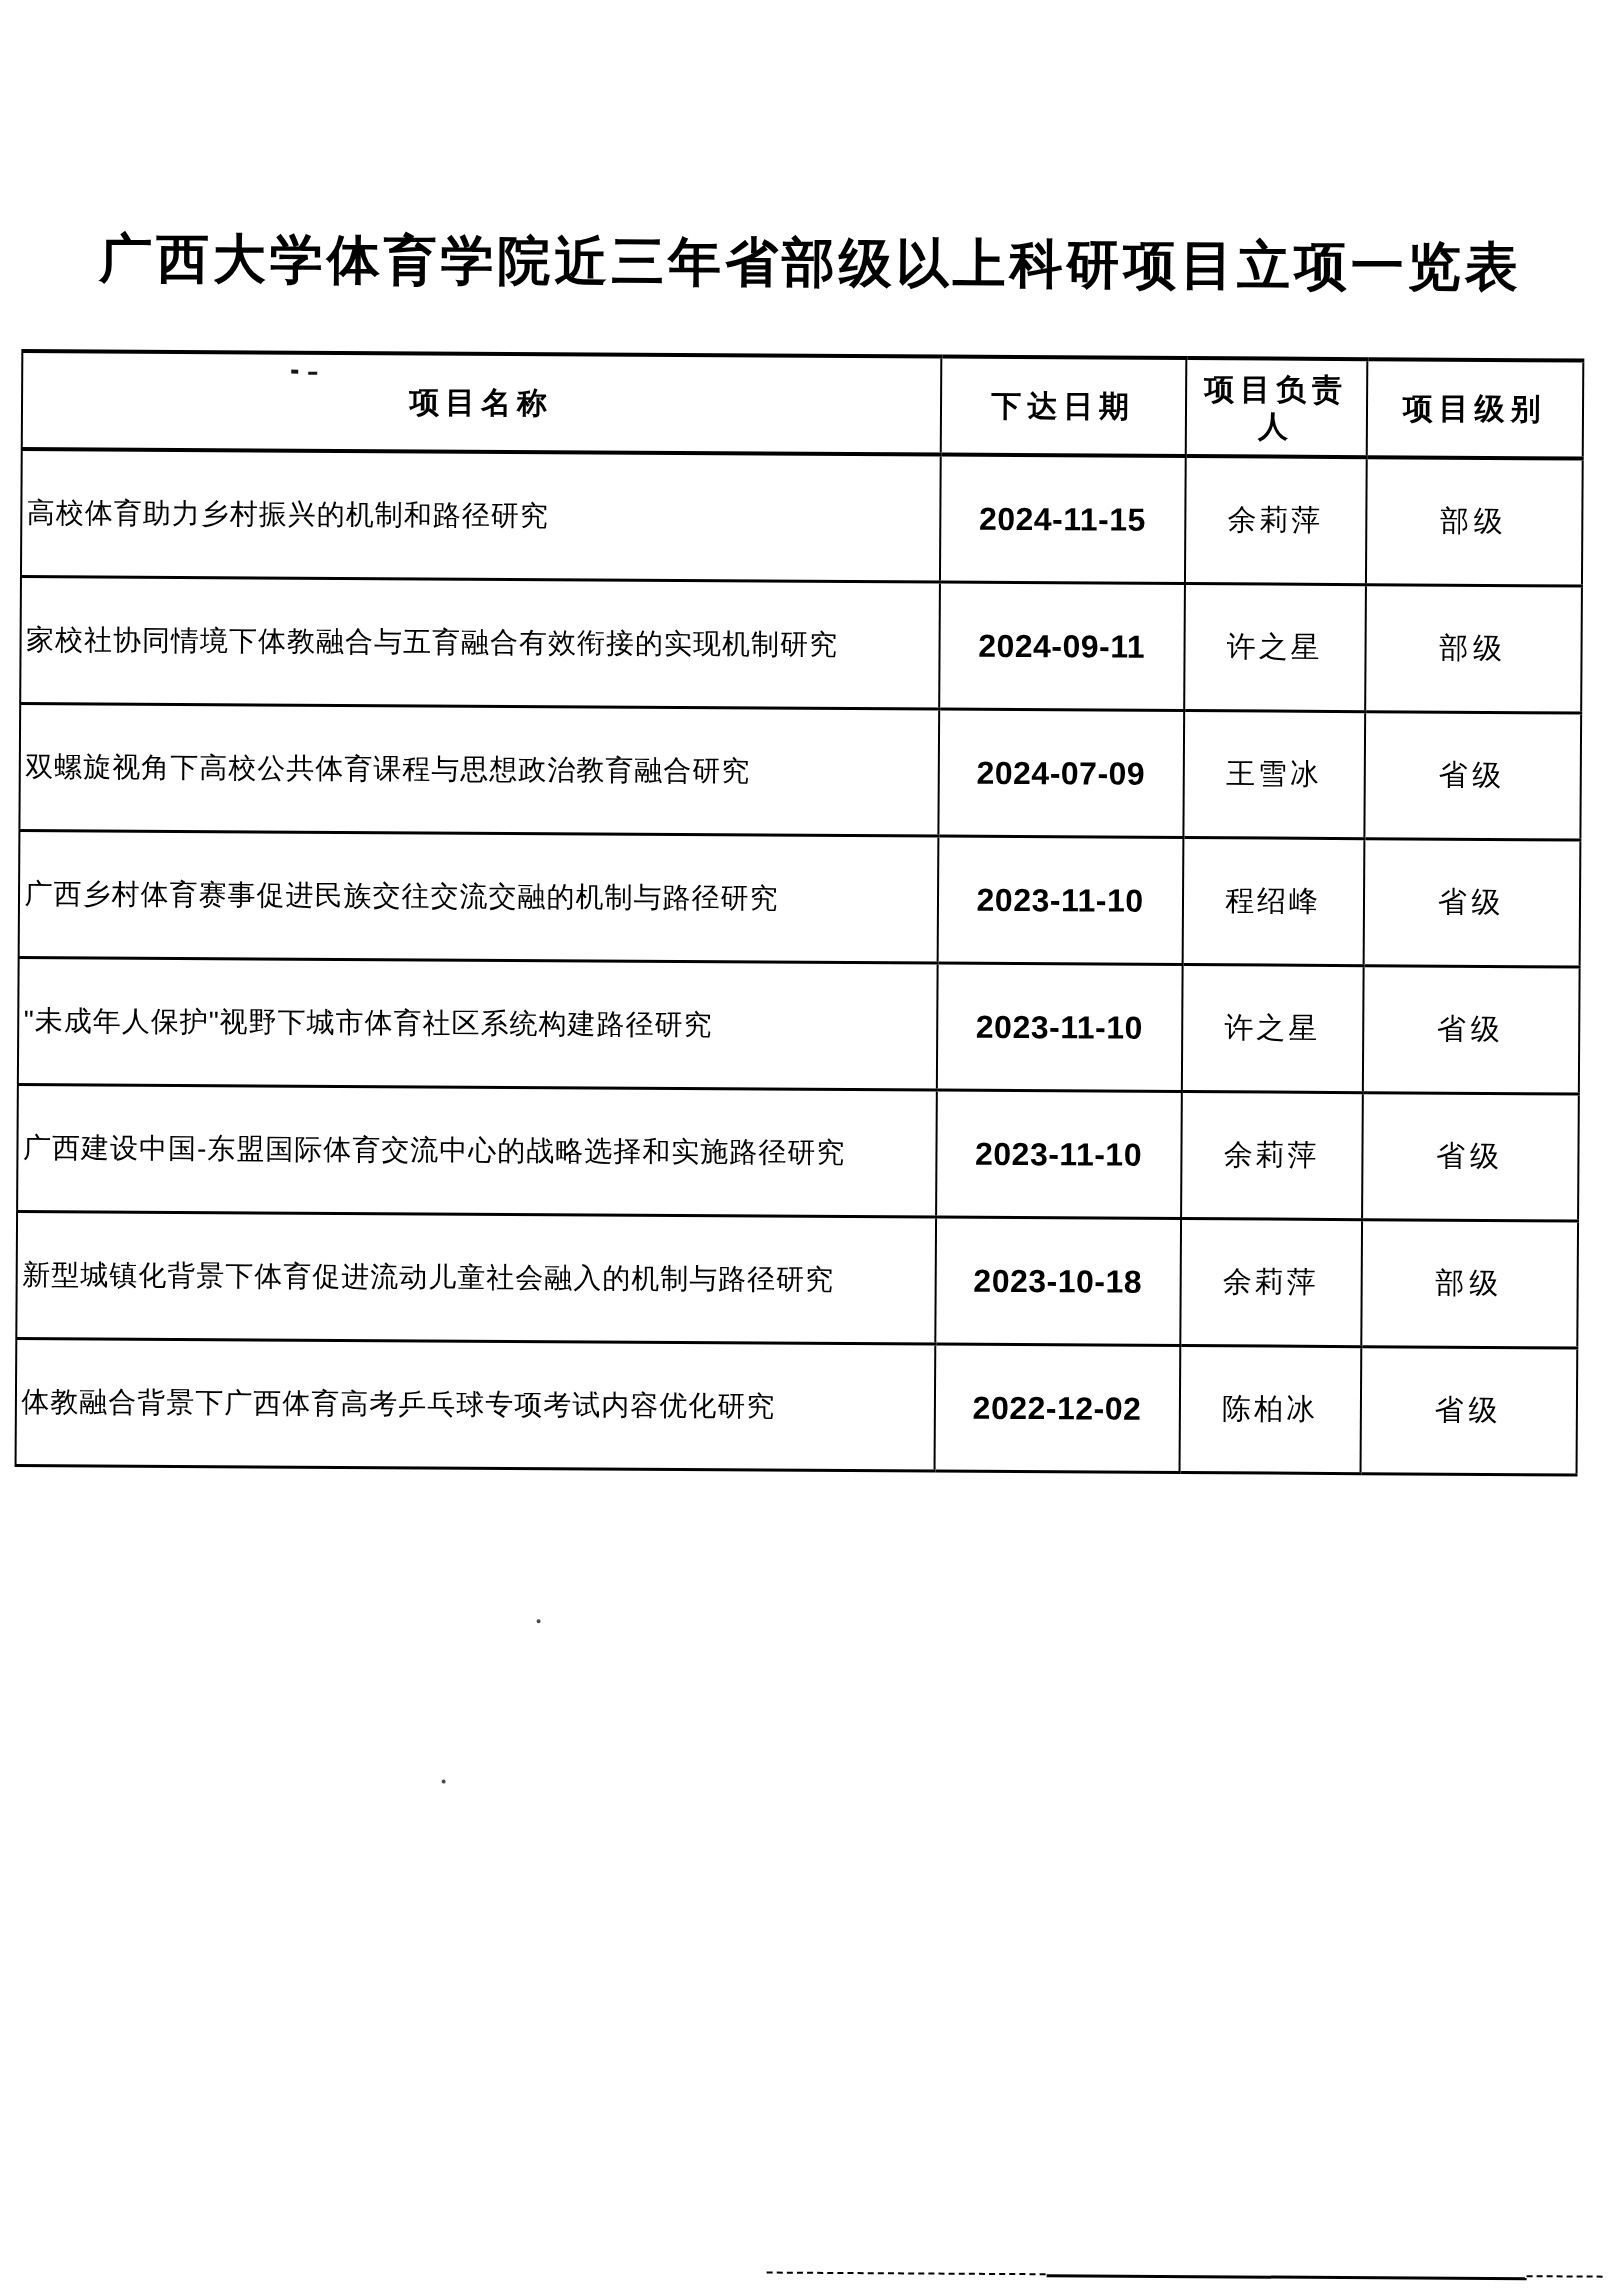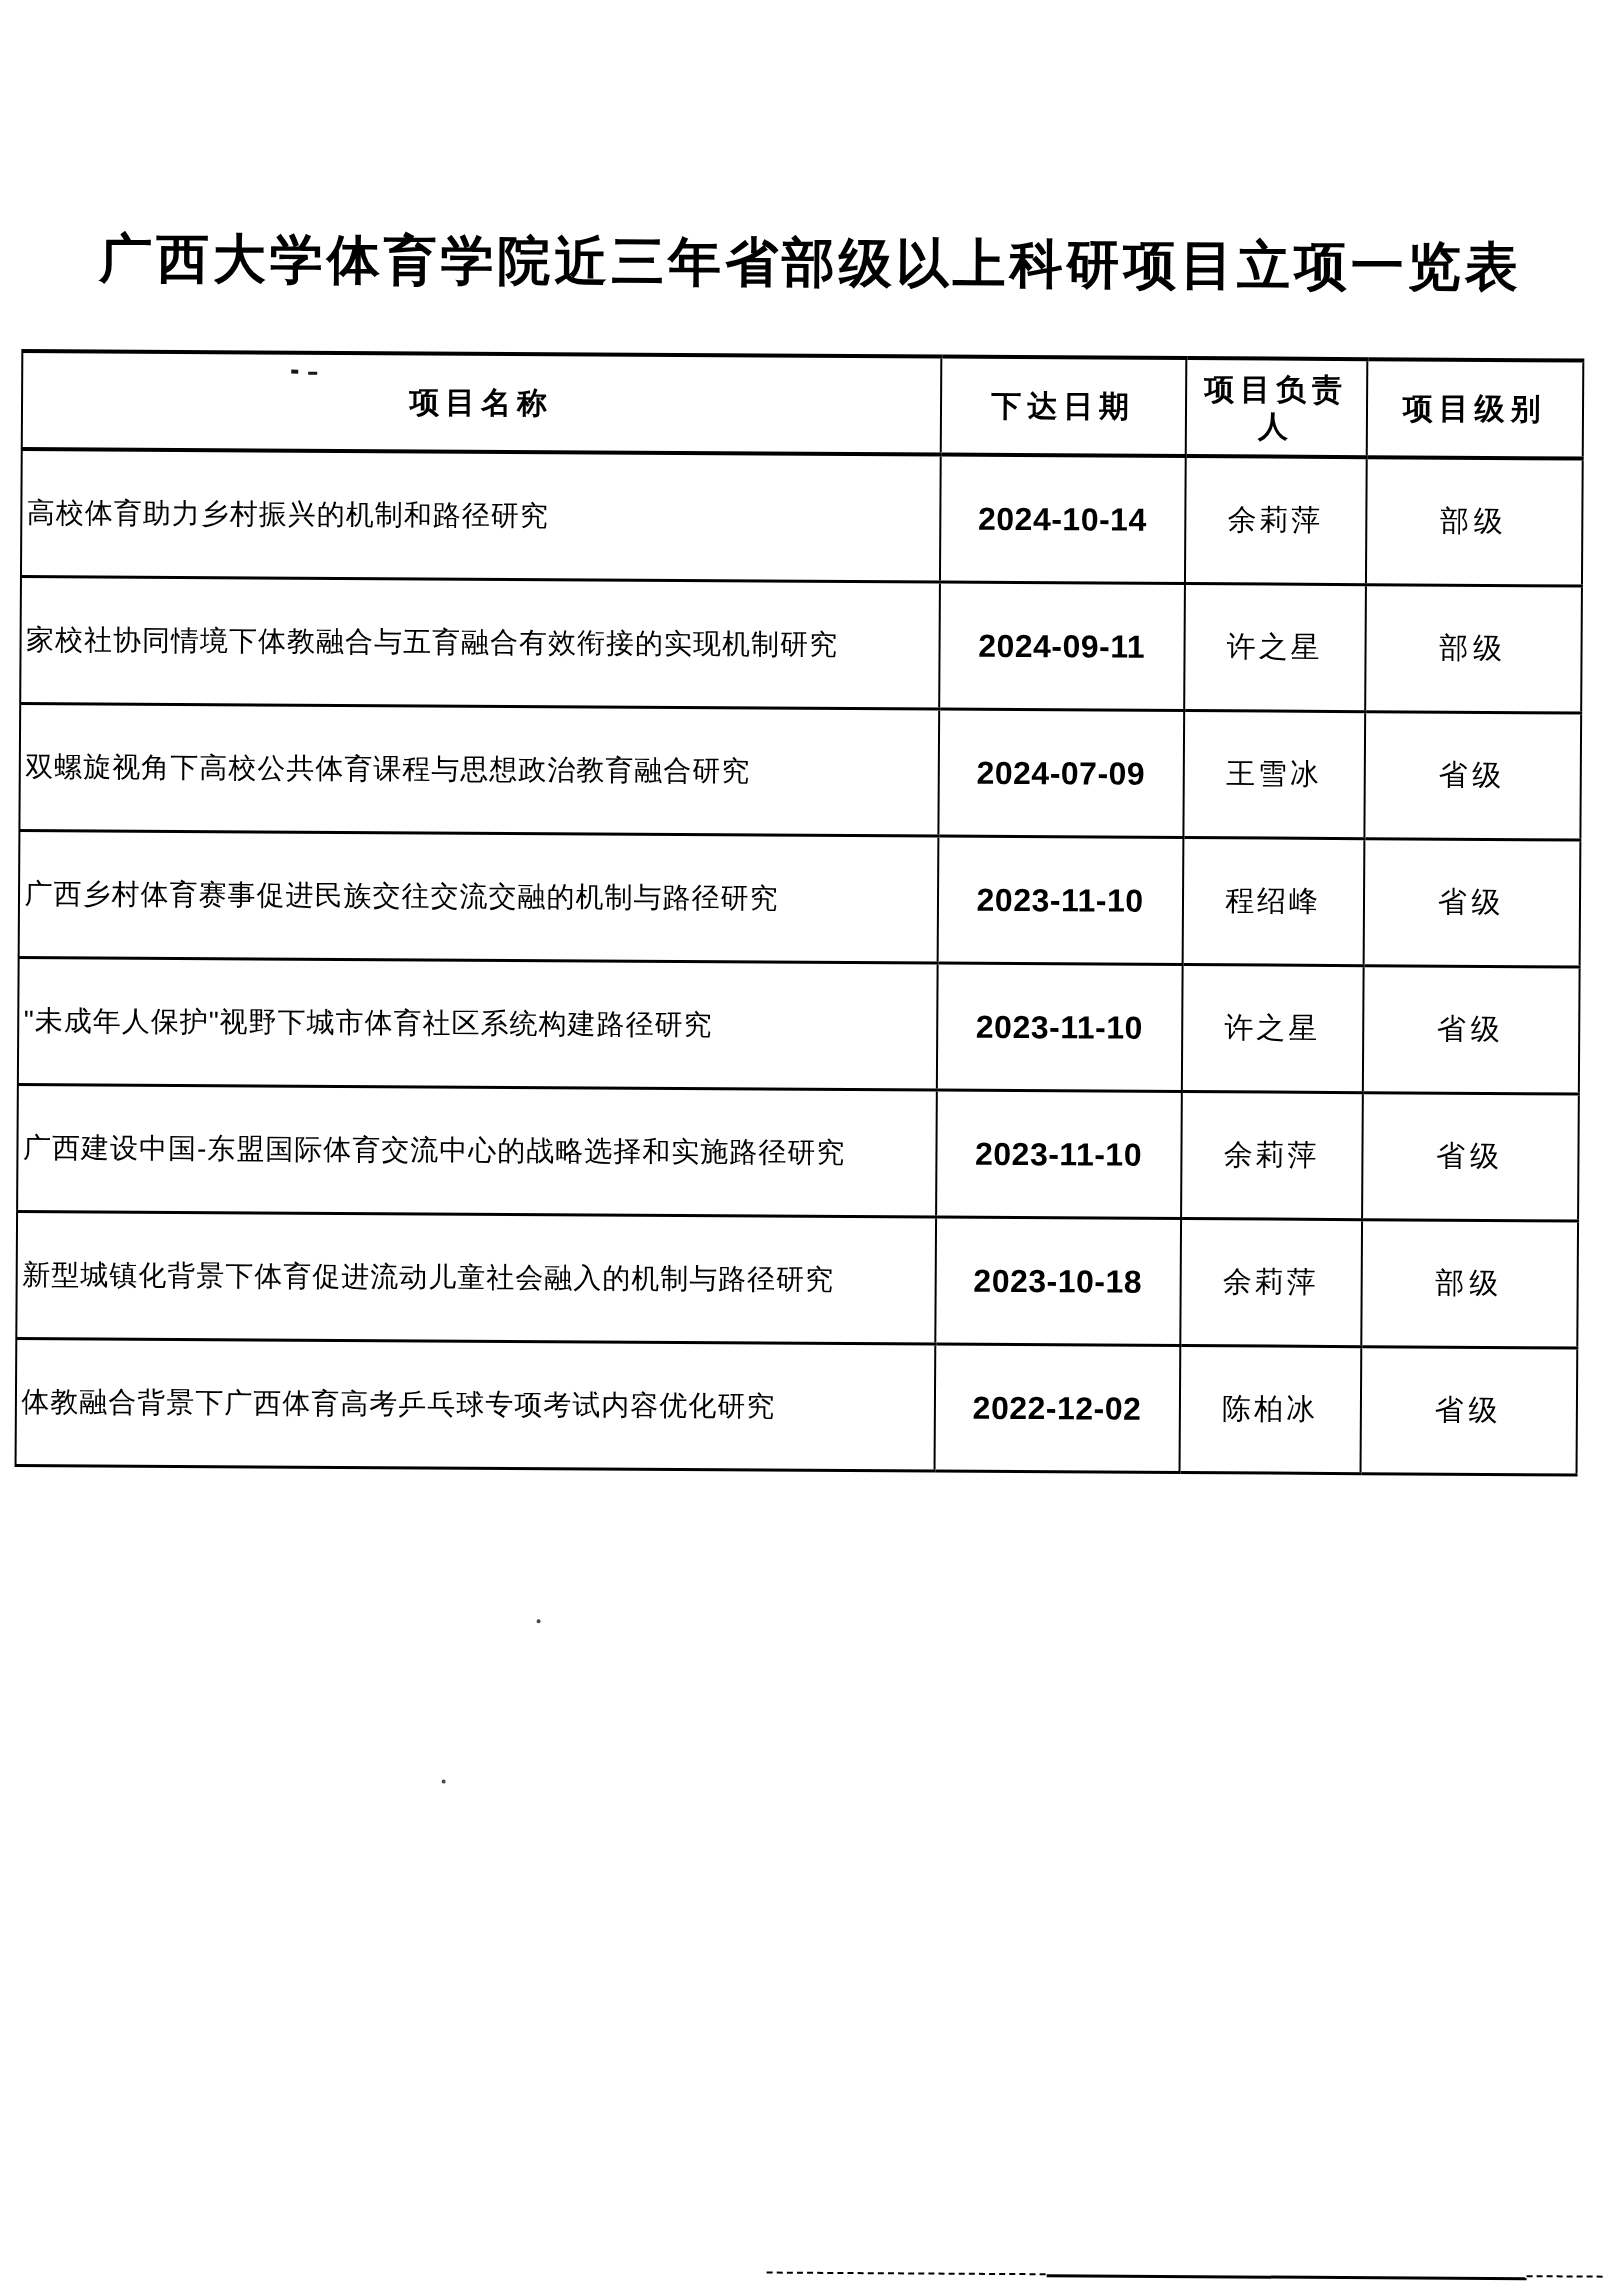--- a/index.html
+++ b/index.html
@@ -126,21 +126,21 @@
       <tr>
         <th class="col-name">项目名称</th>
         <th class="col-date">下达日期</th>
         <th class="col-leader">项目负责人</th>
         <th class="col-level">项目级别</th>
       </tr>
     </thead>
     <tbody id="table-body">
         <tr>
           <td class="cell-name">高校体育助力乡村振兴的机制和路径研究</td>
-          <td class="cell-date">2024-10-14</td>
+          <td class="cell-date">2024-11-15</td>
           <td class="cell-leader">余莉萍</td>
           <td class="cell-level">部级</td>
         </tr>
         <tr>
           <td class="cell-name">家校社协同情境下体教融合与五育融合有效衔接的实现机制研究</td>
           <td class="cell-date">2024-09-11</td>
           <td class="cell-leader">许之星</td>
           <td class="cell-level">部级</td>
         </tr>
         <tr>

